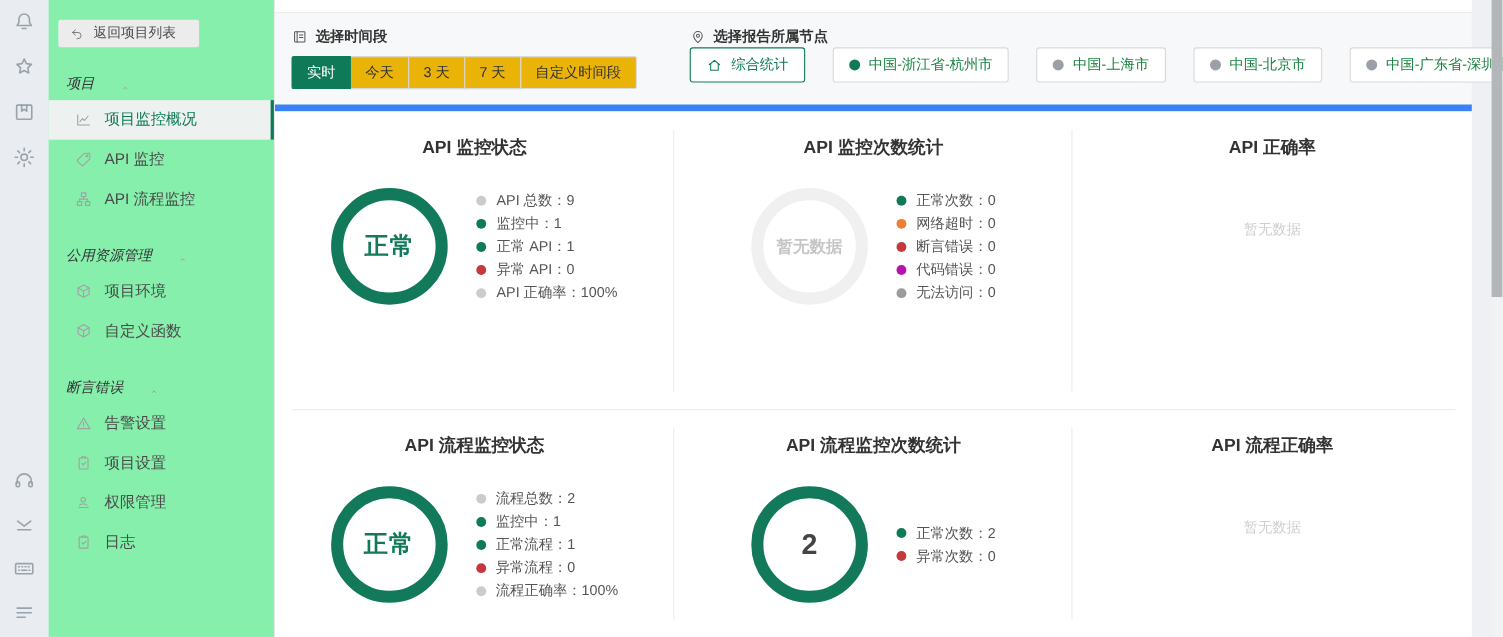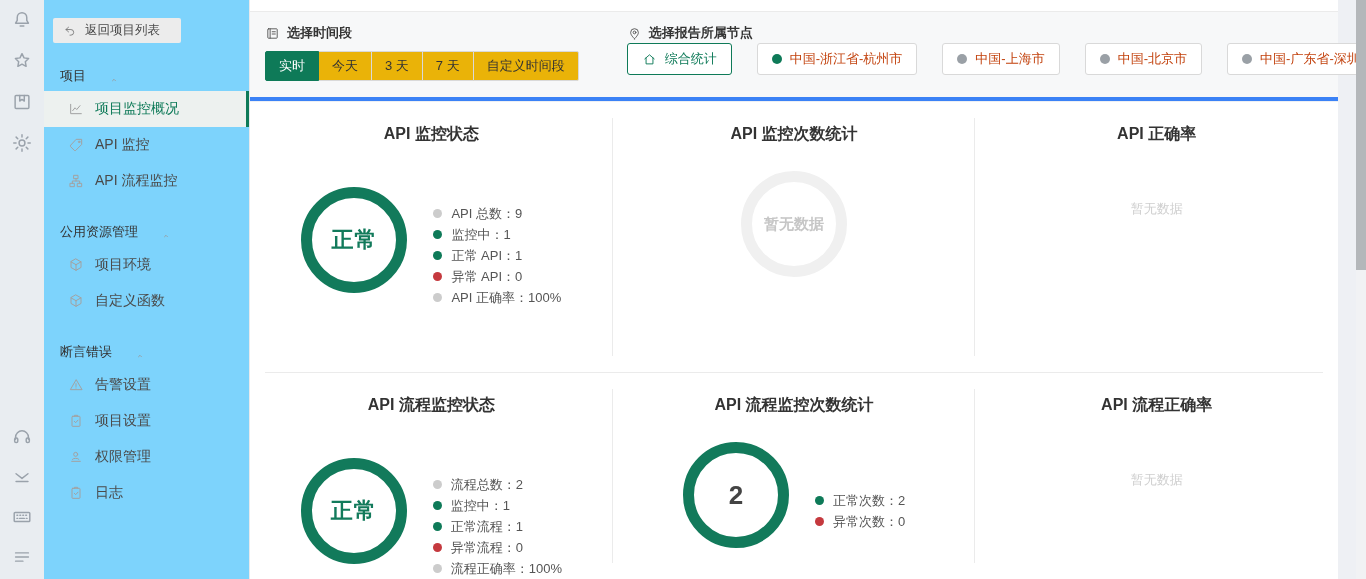--- a/index.html
+++ b/index.html
@@ -21,49 +21,49 @@
     z-index:3;
   }
   .rail-top { display:flex; flex-direction:column; align-items:center; padding-top:9px; gap:19px; }
   .rail-bottom { display:flex; flex-direction:column; align-items:center; padding-bottom:11px; gap:18px; }
   .rail-btn { width:22px; height:22px; color:#9aa2ab; cursor:pointer; }
   .rail-btn .icon { width:22px; height:22px; }
 
   
   .sidebar {
     position:absolute; left:44px; top:0; bottom:0; width:206px;
-    background:#7dd3fc; border-right:1px solid #e7e9ec; z-index:2;
+    background:#86efac; border-right:1px solid #e7e9ec; z-index:2;
   }
   .back-btn {
     margin:18px 0 0 9px; width:128px; height:25px;
     background:#ececec; border-radius:2px;
     display:flex; align-items:center; gap:8px; padding:0 10px;
     font-size:12.5px; color:#4a4a4a; cursor:pointer;
   }
   .back-btn .icon { width:14px; height:14px; color:#777; }
   .sec-head {
     margin:24px 0 6px 16px; font-size:13px; color:#333;
-    display:flex; align-items:flex-end; gap:23px;
+    display:flex; align-items:flex-end; gap:23px;font-style:italic;
   }
   .sec-head .icon { width:10px; height:10px; color:#999; }
   .menu-item {
     height:36px; display:flex; align-items:center; padding-left:24px; gap:11px;
     font-size:14px; color:#4a4a4a; cursor:pointer; position:relative;
   }
   .menu-item .icon { width:16px; height:16px; color:#a2a2a2; }
   .menu-item.active { background:#edf1ef; color:var(--accent); }
   .menu-item.active::after {
     content:""; position:absolute; right:0; top:0; bottom:0; width:3px; background:var(--accent);
   }
 
   
   .content { position:absolute; left:250px; top:0; width:1088px; bottom:0; }
   .topstrip { height:12px; background:#ffffff; border-bottom:1px solid #ebebeb; }
   .filterbar {
-    height:89px; background:#f7f8f9; border-bottom:4px solid #3b82f6;
+    height:89px; background:#f7f8f9; border-bottom:6px solid #3b82f6;
     display:flex; align-items:stretch; padding-left:15px;
   }
   .fgroup { padding-top:12px; }
   .fhead { display:flex; align-items:center; gap:7px; font-size:13px; font-weight:bold; color:#333; height:18px; }
   .fhead .icon { width:15px; height:15px; color:#555; }
   .fdivider { width:1px; background:#e2e4e7; margin:14px 24px 14px 24px; }
 
   .seg { display:flex; margin-top:9px; }
   .seg-btn {
     height:30px; padding:0 13px; display:flex; align-items:center; justify-content:center;
@@ -71,21 +71,21 @@
     font-size:13px; color:#333; cursor:pointer; white-space:nowrap;
   }
   .seg-btn:first-child { margin-left:0; border-radius:2px 0 0 2px;font-family:Liberation Mono, monospace; }
   .seg-btn:last-child { border-radius:0 2px 2px 0; }
   .seg-btn.active { background:var(--accent); border-color:var(--accent); color:#fff; z-index:1; }
 
   .chips { display:flex; margin-top:1px; gap:25px; }
   .chip {
     height:32px; padding:0 14px; display:flex; align-items:center; gap:8px;
     background:#fff; border:1px solid #d9d9d9; border-radius:3px;
-    font-size:13px; color:#c2410c; cursor:pointer; white-space:nowrap;
+    font-size:13px; color:#15803d; cursor:pointer; white-space:nowrap;
   }
   .chip.summary { border-color:var(--accent); color:var(--accent); }
   .chip .icon { width:15px; height:15px; }
   .chip-dot { width:10px; height:10px; border-radius:50%; flex:0 0 auto; }
 
   
   .cards { position:absolute; top:102px; left:0; right:0; bottom:0; background:#fff; }
   .card-row { display:flex; height:270px; }
   .card-row.second { height:206px; }
   .row-divider { border:none; border-top:1px solid #ebebeb; margin:0 15px; }
@@ -96,21 +96,21 @@
   .card-title { text-align:center; font-size:16px; font-weight:bold; color:#333; }
   .card-body { display:flex; align-items:center; justify-content:center; gap:26px; margin-top:26px; }
   .ring {
     width:106px; height:106px; border-radius:50%; border:11px solid #127a5b;
     display:flex; align-items:center; justify-content:center; flex:0 0 auto;
     font-weight:bold; letter-spacing:1px;
   }
   .ring.ok    { font-size:22px; }
   .ring.count { font-size:26px; letter-spacing:0; }
   .ring.empty { font-size:15px; letter-spacing:0; }
-  .legend { list-style:none;margin-top:32px; }
+  .legend { list-style:none; }
   .legend li { display:flex; align-items:center; height:21px; font-size:13px; color:#555; }
   .lg-dot { width:9px; height:9px; border-radius:50%; margin-right:9px; flex:0 0 auto; }
   .empty-text { text-align:center; color:#cfcfcf; font-size:13px; margin-top:55px; }
 
   
   .page-scrollbar {
     position:absolute; right:0; top:0; bottom:0; width:10px; background:#f1f2f4; z-index:4;
   }
   .page-scrollbar .thumb { position:absolute; top:0; left:0; right:0; height:270px; background:#b4b7ba; }
 </style>
@@ -389,20 +389,42 @@
               </li>
             </ul>
           </div>
         </div>
         <div class="card">
           <div class="card-title">API 监控次数统计</div>
           <div class="card-body">
             <div class="ring empty" style="border-color:#f0f0f0;color:#c6c6c6">
               <span>暂无数据</span>
             </div>
+            <ul class="legend">
+              <li>
+                <span class="lg-dot" style="background:#0e7a58"></span>
+                <span>正常次数：0</span>
+              </li>
+              <li>
+                <span class="lg-dot" style="background:#ee7e31"></span>
+                <span>网络超时：0</span>
+              </li>
+              <li>
+                <span class="lg-dot" style="background:#c5393e"></span>
+                <span>断言错误：0</span>
+              </li>
+              <li>
+                <span class="lg-dot" style="background:#b513ad"></span>
+                <span>代码错误：0</span>
+              </li>
+              <li>
+                <span class="lg-dot" style="background:#9b9b9b"></span>
+                <span>无法访问：0</span>
+              </li>
+            </ul>
           </div>
         </div>
         <div class="card">
           <div class="card-title">API 正确率</div>
           <div class="empty-text">暂无数据</div>
         </div>
       </div>
       <hr class="row-divider">
       <div class="card-row second">
         <div class="card">

